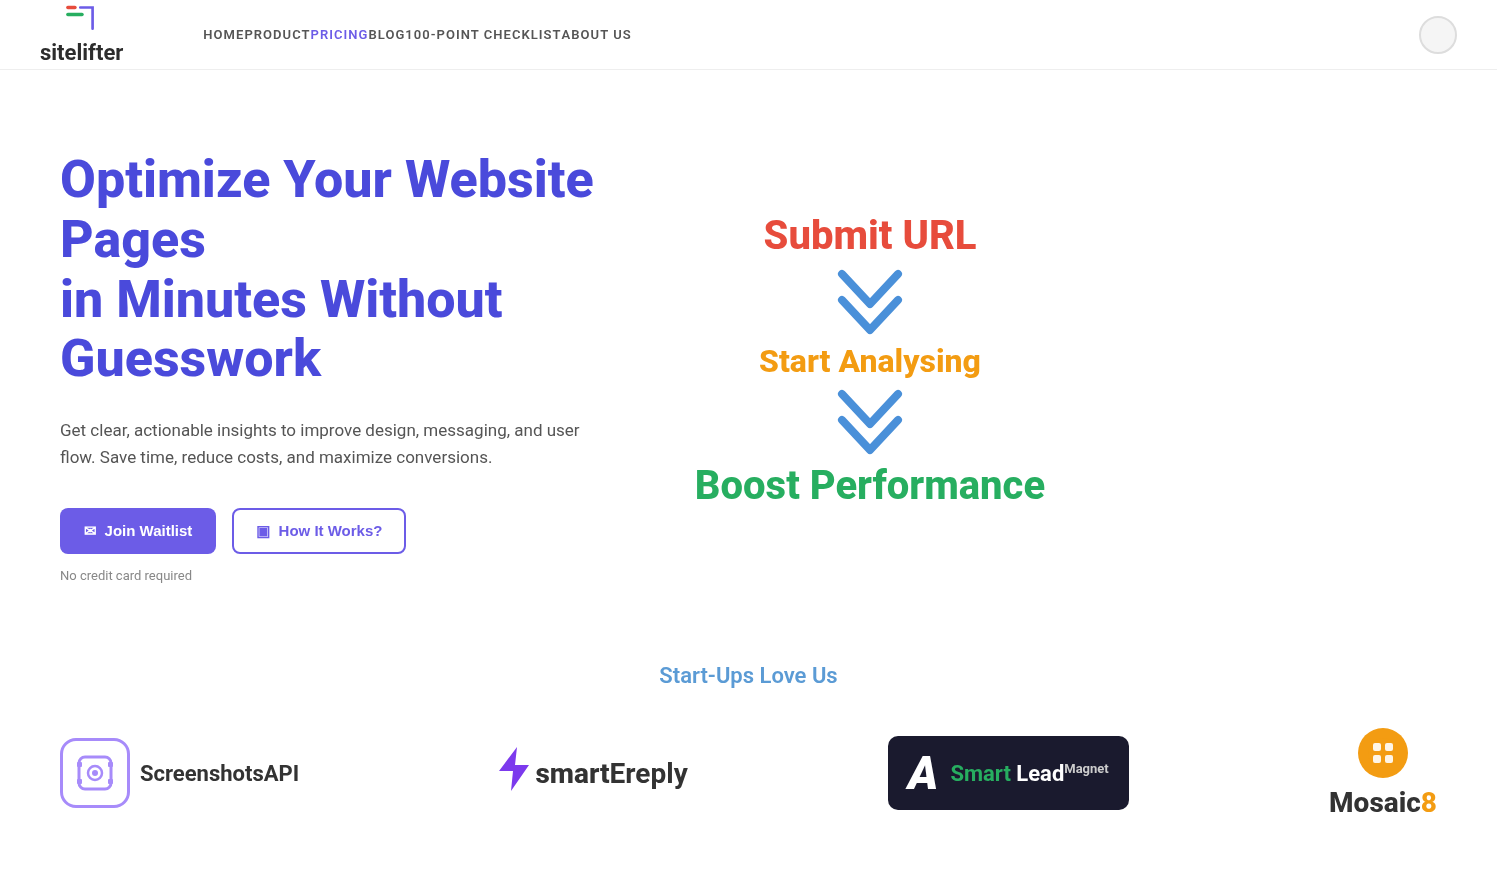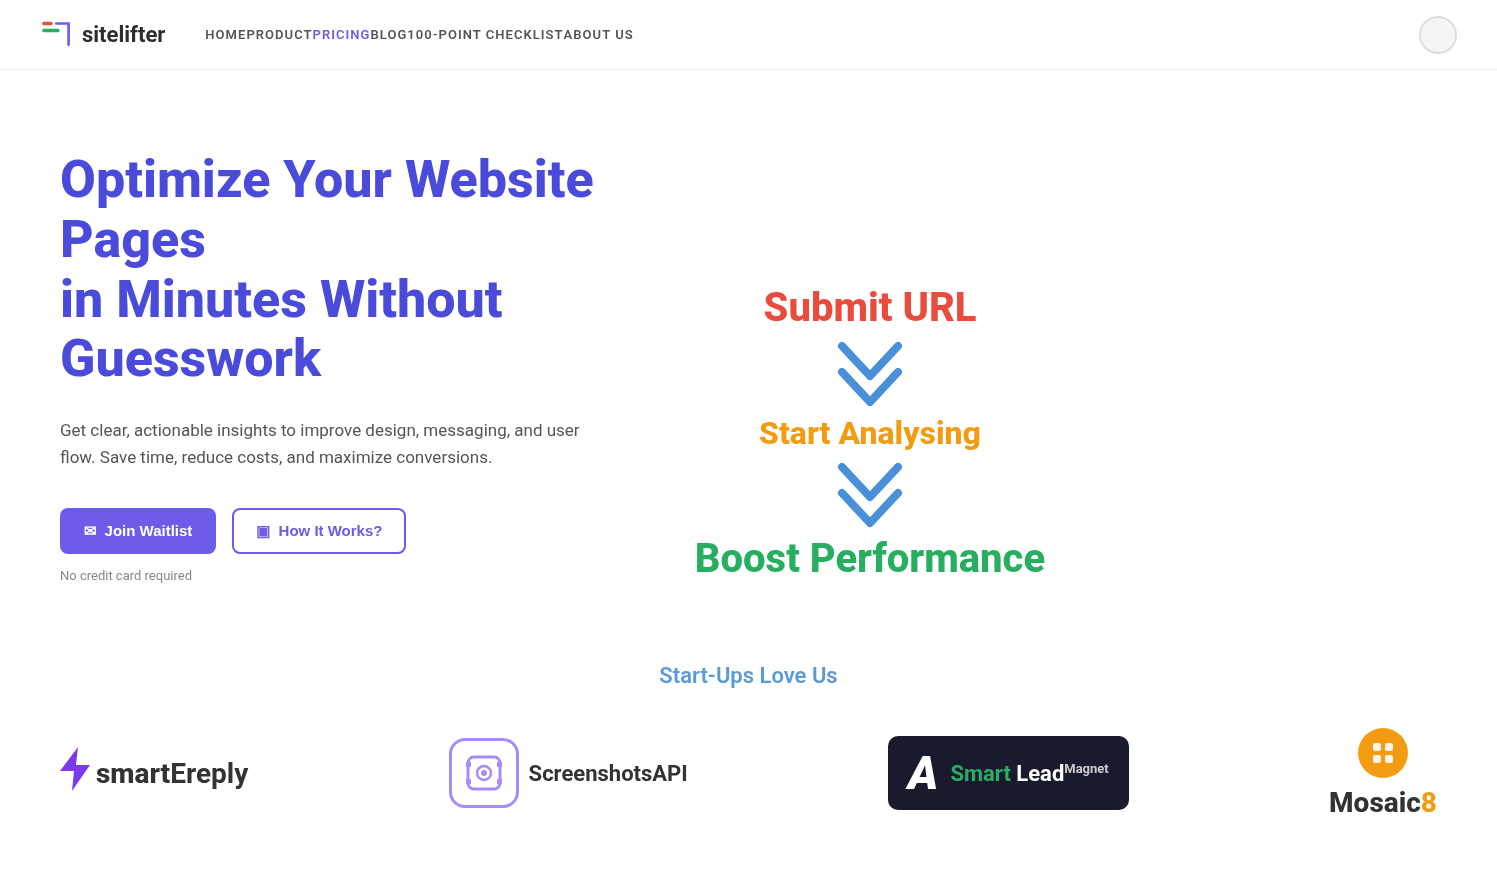--- a/index.html
+++ b/index.html
@@ -10,22 +10,23 @@
       display: flex;
       align-items: center;
       padding: 0 40px;
       height: 70px;
       border-bottom: 1px solid #eee;
     }
     .nav-logo {
       display: flex;
       align-items: center;
       gap: 6px;
-      margin-right: 40px;
+      margin-right: 80px;
       text-decoration: none;
+      flex-direction: column;
     }
     .logo-icon {
       width: 36px;
       height: 30px;
       position: relative;
     }
     .logo-text {
       font-size: 22px;
       font-weight: 700;
       color: #2d2d2d;
@@ -49,21 +50,21 @@
       height: 38px;
       border-radius: 50%;
       border: 2px solid #ddd;
       background: #f5f5f5;
       cursor: pointer;
     }
 
     
     .hero {
       display: flex;
-      align-items: flex-end;
+      align-items: center;
       padding: 60px 60px 40px 60px;
       min-height: 520px;
     }
     .hero-left {
       flex: 1;
       max-width: 600px;
       padding-top: 20px;
     }
     .hero-heading {
       font-size: 52px;
@@ -326,44 +327,44 @@
       </svg>
     </div>
     <div class="step-label-green">Boost Performance</div>
   </div>
 </section>
 
 <section class="startups-section">
   <h2 class="startups-heading">Start-Ups Love Us</h2>
   <div class="startups-logos">
 
-    <div class="logo-item smartereply-logo">
-      <span class="bolt-icon">
-        <svg width="30" height="44" viewBox="0 0 30 44" fill="none" xmlns="http://www.w3.org/2000/svg">
-          <polygon points="18,0 0,24 14,24 12,44 30,18 16,18" fill="#7c3aed"></polygon>
-        </svg>
-      </span>
-      <span class="smartereply-text"><span>smart</span>Ereply</span>
-    </div>
-
     <div class="logo-item">
       <div class="screenshots-icon">
         <svg width="38" height="38" viewBox="0 0 38 38" fill="none" xmlns="http://www.w3.org/2000/svg">
           <rect x="3" y="3" width="32" height="32" rx="6" stroke="#a78bfa" stroke-width="3" fill="none"></rect>
           <circle cx="19" cy="19" r="7" stroke="#a78bfa" stroke-width="2.5" fill="none"></circle>
           <circle cx="19" cy="19" r="3" fill="#a78bfa"></circle>
           <rect x="1" y="8" width="5" height="5" rx="1" fill="#a78bfa"></rect>
           <rect x="1" y="25" width="5" height="5" rx="1" fill="#a78bfa"></rect>
           <rect x="32" y="8" width="5" height="5" rx="1" fill="#a78bfa"></rect>
           <rect x="32" y="25" width="5" height="5" rx="1" fill="#a78bfa"></rect>
         </svg>
       </div>
       <span class="screenshots-text">ScreenshotsAPI</span>
     </div>
 
+    <div class="logo-item smartereply-logo">
+      <span class="bolt-icon">
+        <svg width="30" height="44" viewBox="0 0 30 44" fill="none" xmlns="http://www.w3.org/2000/svg">
+          <polygon points="18,0 0,24 14,24 12,44 30,18 16,18" fill="#7c3aed"></polygon>
+        </svg>
+      </span>
+      <span class="smartereply-text"><span>smart</span>Ereply</span>
+    </div>
+
     <div class="smart-lead-box">
       <div style="font-size:46px; font-weight:900; color:#fff; font-style:italic; line-height:1;">A</div>
       <div class="smart-lead-text-col">
         <span class="smart-lead-smart"><span>Smart</span> Lead</span>
         <span class="smart-lead-sub">Magnet</span>
       </div>
     </div>
 
     <div class="mosaic8-logo">
       <div class="mosaic8-icon">

